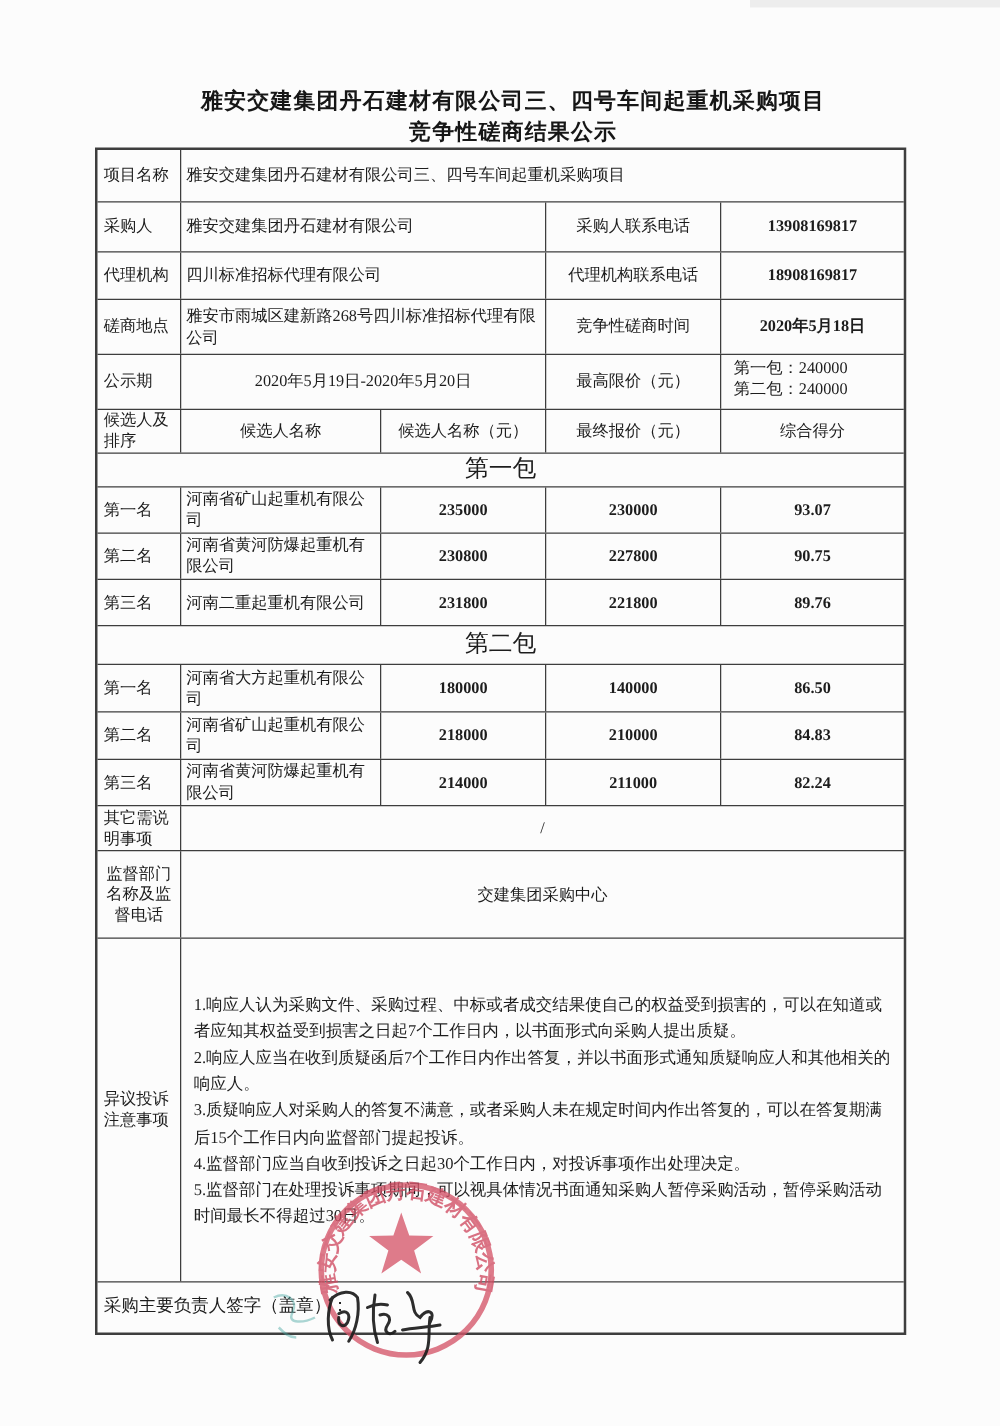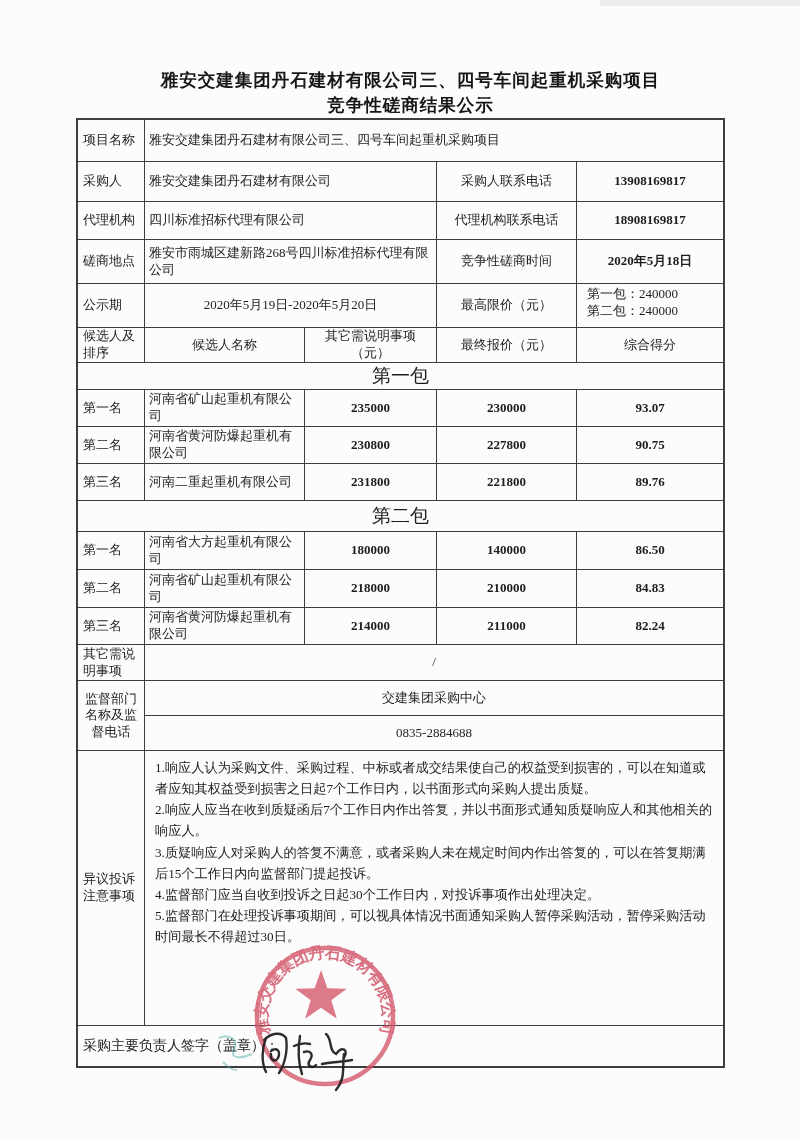--- a/index.html
+++ b/index.html
@@ -34,21 +34,21 @@
   .w23{width:292px;flex:none;}
   .w2345{flex:1;}
   .lbl{padding-left:5px;}
   .ctr{justify-content:center;text-align:center;}
   .band{font-size:19px;}
   .num{justify-content:center;text-align:center;font-size:13px;font-weight:bold;}
   .cap{flex-direction:column;justify-content:flex-start;align-items:flex-start;padding-left:10px;}
   .sup-right{flex:1;display:flex;flex-direction:column;box-sizing:border-box;}
   .sup-sub{flex:1;display:flex;align-items:center;justify-content:center;font-size:13px;border-bottom:1.6px solid #3e3e3e;}
   .sup-sub:last-child{border-bottom:none;}
-  .obj-val{flex-direction:column;justify-content:flex-start;align-items:stretch;padding:6px 10px;}
+  .obj-val{flex-direction:column;justify-content:center;align-items:stretch;padding:6px 10px;}
   .obj-item{font-size:13.2px;line-height:1.6;text-align:left;}
   .sig-row .cell{font-size:14px;}
   .overlay{position:absolute;pointer-events:none;}
 </style>
 </head>
 <body>
 
 <div class="doc">
   <div class="scan-strip"></div>
 
@@ -91,21 +91,21 @@
       <div class="cell w4 ctr">最高限价（元）</div>
       <div class="cell w5 cap">
         <span>第一包：240000</span>
         <span>第二包：240000</span>
       </div>
     </div>
 
     <div class="row" style="height:35px">
       <div class="cell w1 lbl">候选人及排序</div>
       <div class="cell w2 ctr">候选人名称</div>
-      <div class="cell w3 ctr">其它需说明事项（元）</div>
+      <div class="cell w3 ctr">候选人名称（元）</div>
       <div class="cell w4 ctr">最终报价（元）</div>
       <div class="cell w5 ctr">综合得分</div>
     </div>
 
     <div class="row" style="height:27px">
       <div class="cell w2345 ctr band">第一包</div>
     </div>
 
     <div class="row" style="height:37px">
       <div class="cell w1 lbl">第一名</div>
@@ -157,21 +157,20 @@
 
     <div class="row" style="height:36px">
       <div class="cell w1 lbl">其它需说明事项</div>
       <div class="cell w2345 ctr">/</div>
     </div>
 
     <div class="row" style="height:70px">
       <div class="cell w1 ctr">监督部门名称及监督电话</div>
       <div class="sup-right">
         <div class="sup-sub">交建集团采购中心</div>
-        <div class="sup-sub">0835-2884688</div>
       </div>
     </div>
 
     <div class="row" style="height:275px">
       <div class="cell w1 lbl">异议投诉注意事项</div>
       <div class="cell w2345 obj-val">
         <div class="obj-item">1.响应人认为采购文件、采购过程、中标或者成交结果使自己的权益受到损害的，可以在知道或者应知其权益受到损害之日起7个工作日内，以书面形式向采购人提出质疑。</div>
         <div class="obj-item">2.响应人应当在收到质疑函后7个工作日内作出答复，并以书面形式通知质疑响应人和其他相关的响应人。</div>
         <div class="obj-item">3.质疑响应人对采购人的答复不满意，或者采购人未在规定时间内作出答复的，可以在答复期满后15个工作日内向监督部门提起投诉。</div>
         <div class="obj-item">4.监督部门应当自收到投诉之日起30个工作日内，对投诉事项作出处理决定。</div>

